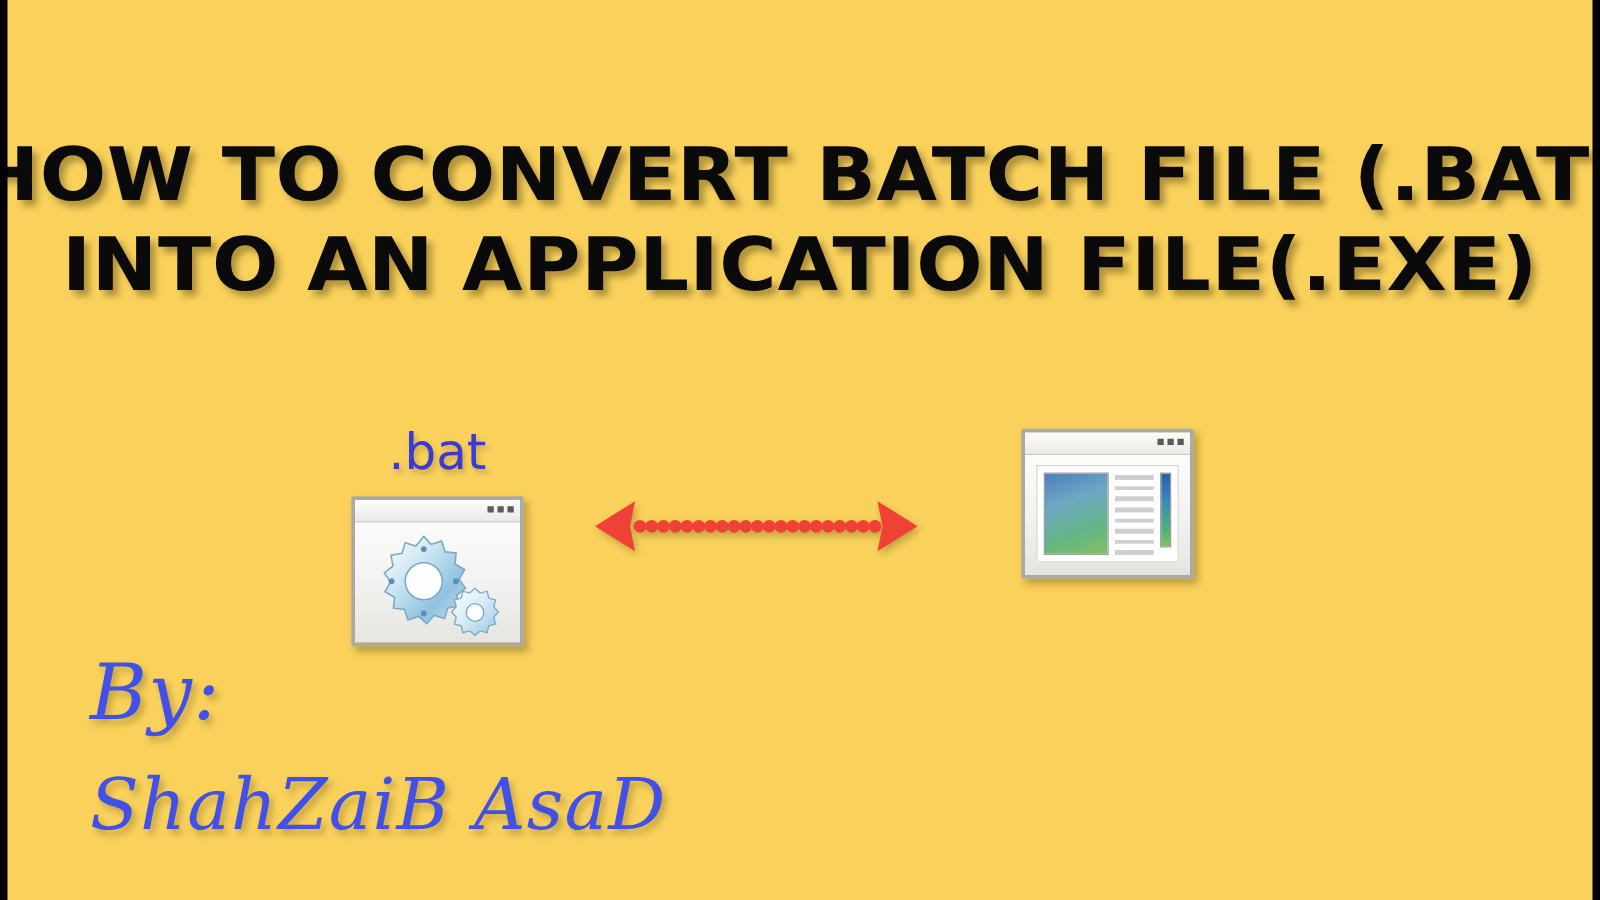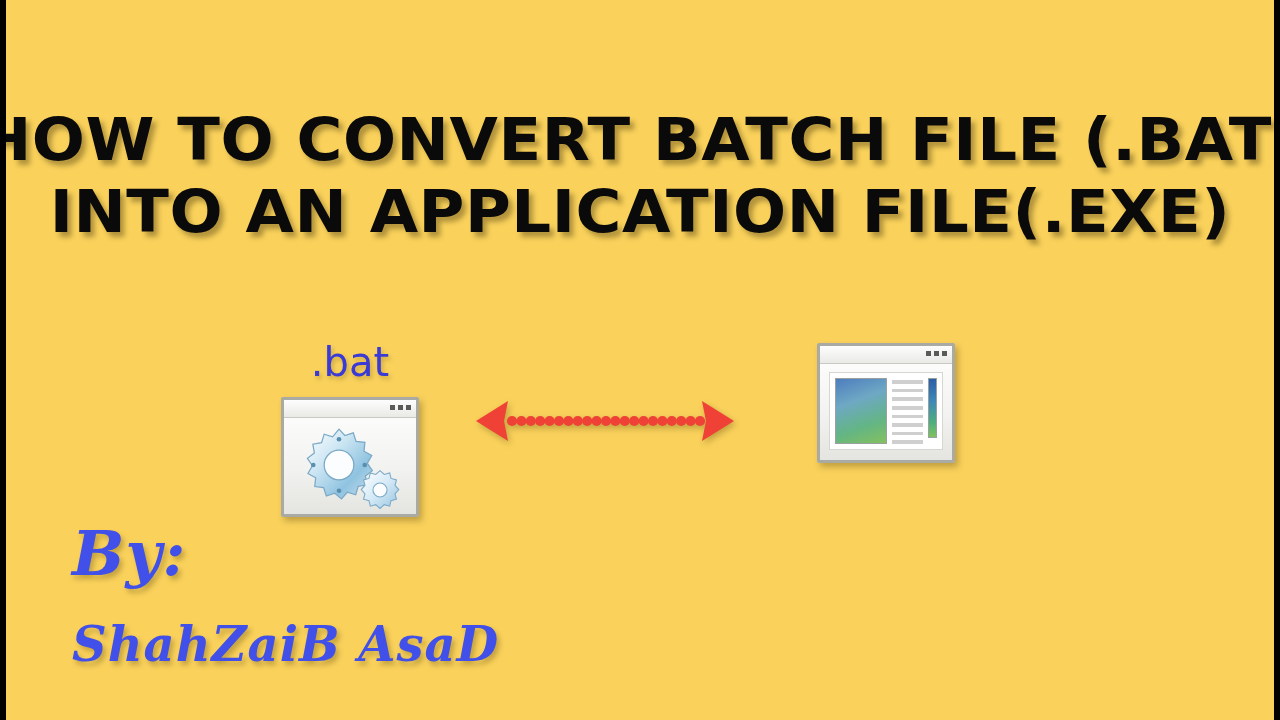--- a/index.html
+++ b/index.html
@@ -184,32 +184,32 @@
   #signature {
     position: absolute;
     left: 72px;
     top: 512px;
     z-index: 10;
   }
   .sig-line {
     display: block;
     color: #4050e8;
     font-family: "DejaVu Serif", serif;
-    font-weight: 700;
+    font-weight: 400;
     font-style: italic;
     text-shadow: 3px 4px 5px rgba(120, 95, 25, 0.4);
     white-space: nowrap;
   }
   .sig-by {
     font-size: 62px;
     line-height: 84px;
     letter-spacing: 1px;
   }
   .sig-name {
-    font-size: 48px;
+    font-size: 57px;
     line-height: 96px;
     letter-spacing: 1px;
   }
 </style>
 </head>
 <body>
 
 <div id="slide">
 
   <div class="edge-bar left"></div>

